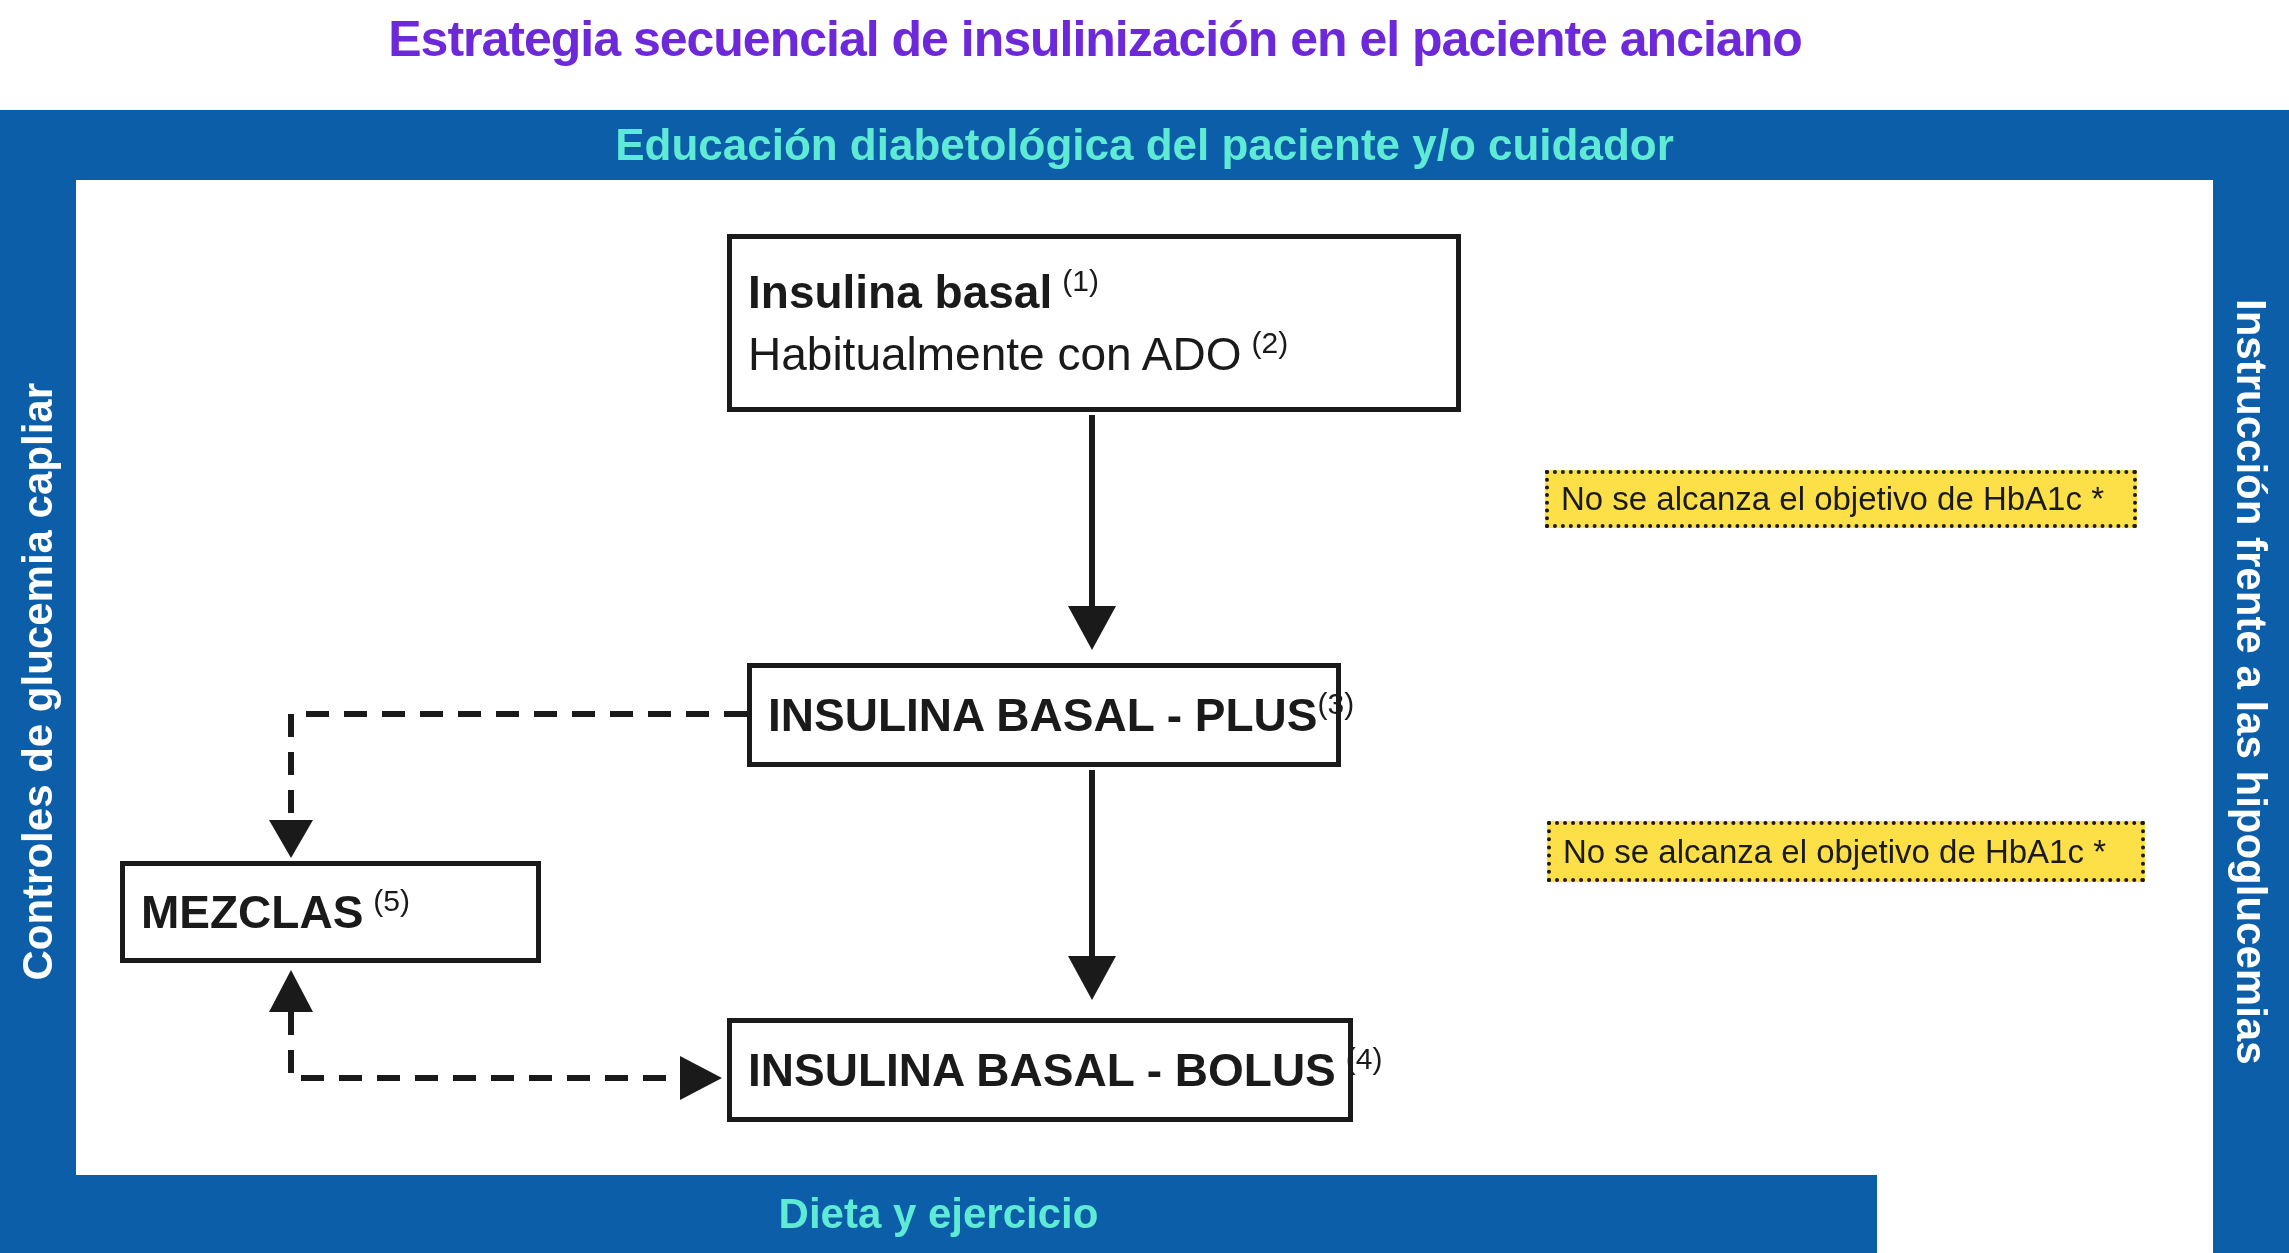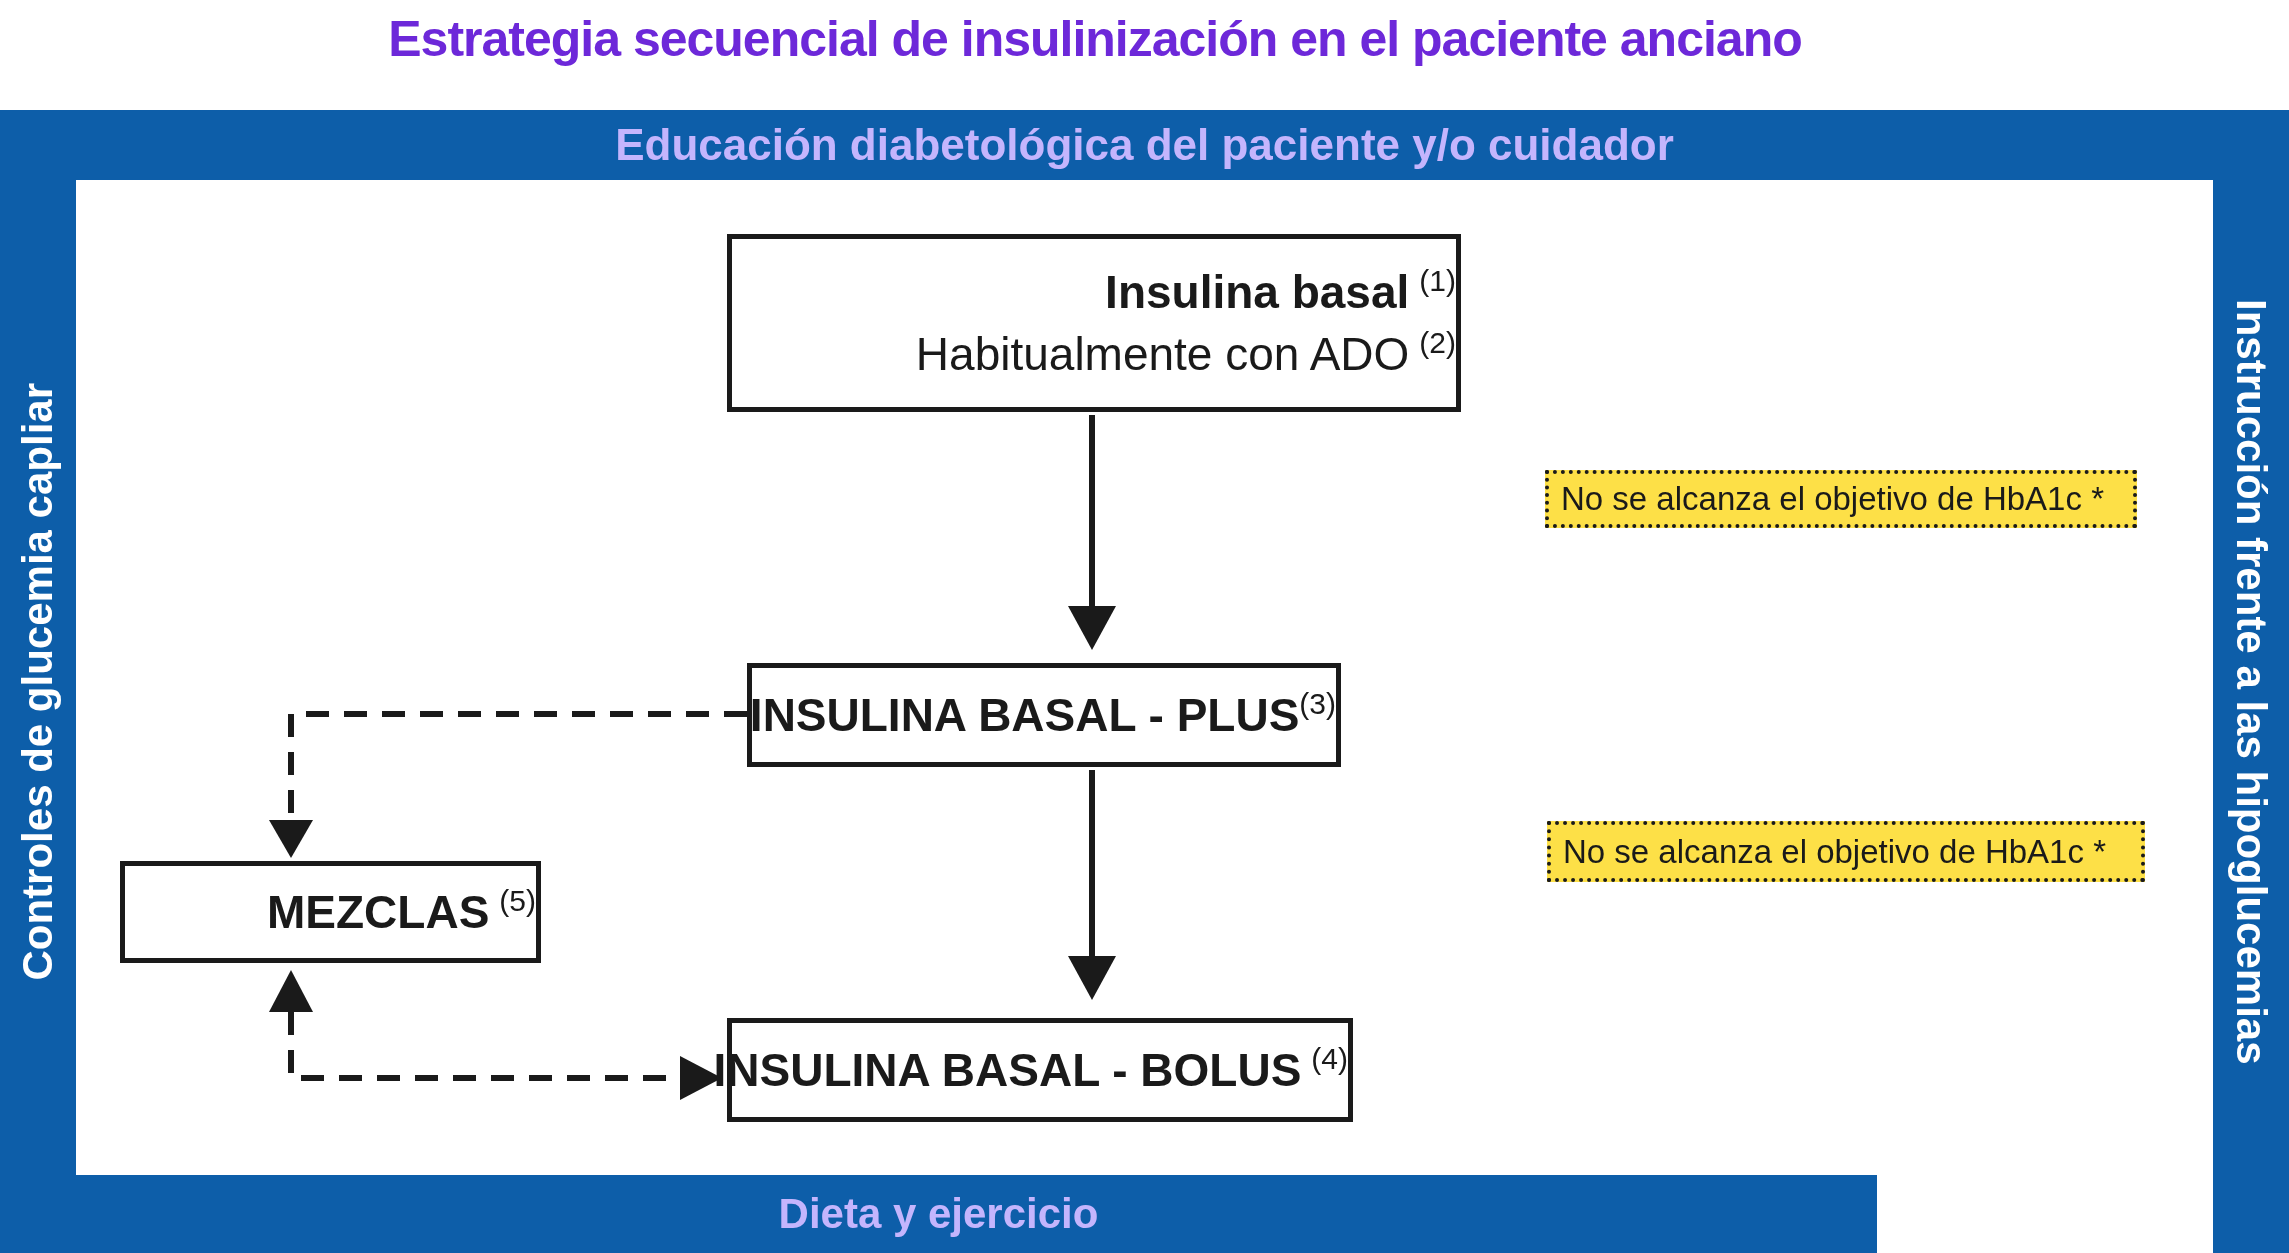--- a/index.html
+++ b/index.html
@@ -18,34 +18,34 @@
     font-size:50px;font-weight:bold;letter-spacing:-1px;
     color:#6d28d9;
   }
   
   .bar{position:absolute;background:#0d5ea9;display:flex;align-items:center;justify-content:center;}
   .bar-top   {left:0;top:110px;width:2289px;height:70px;}
   .bar-bottom{left:0;top:1175px;width:1877px;height:78px;}
   .bar-left  {left:0;top:110px;width:76px;height:1143px;}
   .bar-right {left:2213px;top:110px;width:76px;height:1143px;}
   .bar-text{
-    color:#c4b5fd;font-weight:bold;font-size:44px;white-space:nowrap;
+    color:#5eead4;font-weight:bold;font-size:44px;white-space:nowrap;
   }
   .bar-bottom .bar-text{font-size:42px;}
   .vtext{
     color:#ffffff;font-weight:bold;font-size:42px;white-space:nowrap;
     writing-mode:vertical-rl;
   }
   .vtext.up{transform:rotate(180deg);} 
   
   .box{
     position:absolute;box-sizing:border-box;
     background:#ffffff;border:5px solid #1a1a1a;
-    display:flex;flex-direction:column;align-items:flex-end;justify-content:center;
-    text-align:center;white-space:nowrap;
+    display:flex;flex-direction:column;align-items:flex-start;justify-content:center;
+    text-align:center;white-space:nowrap;padding-left:16px;
   }
   .box .bold{font-weight:bold;}
   .box-basal {left:727px;top:234px;width:734px;height:178px;font-size:46px;line-height:1.35;}
   .box-plus  {left:747px;top:663px;width:594px;height:104px;font-size:46px;font-weight:bold;}
   .box-bolus {left:727px;top:1018px;width:626px;height:104px;font-size:46px;font-weight:bold;}
   .box-mezclas{left:120px;top:861px;width:421px;height:102px;font-size:46px;font-weight:bold;}
   sup.note{
     font-size:30px;font-weight:normal;line-height:0;vertical-align:17px;
   }
   sup.gap{margin-left:10px;}

